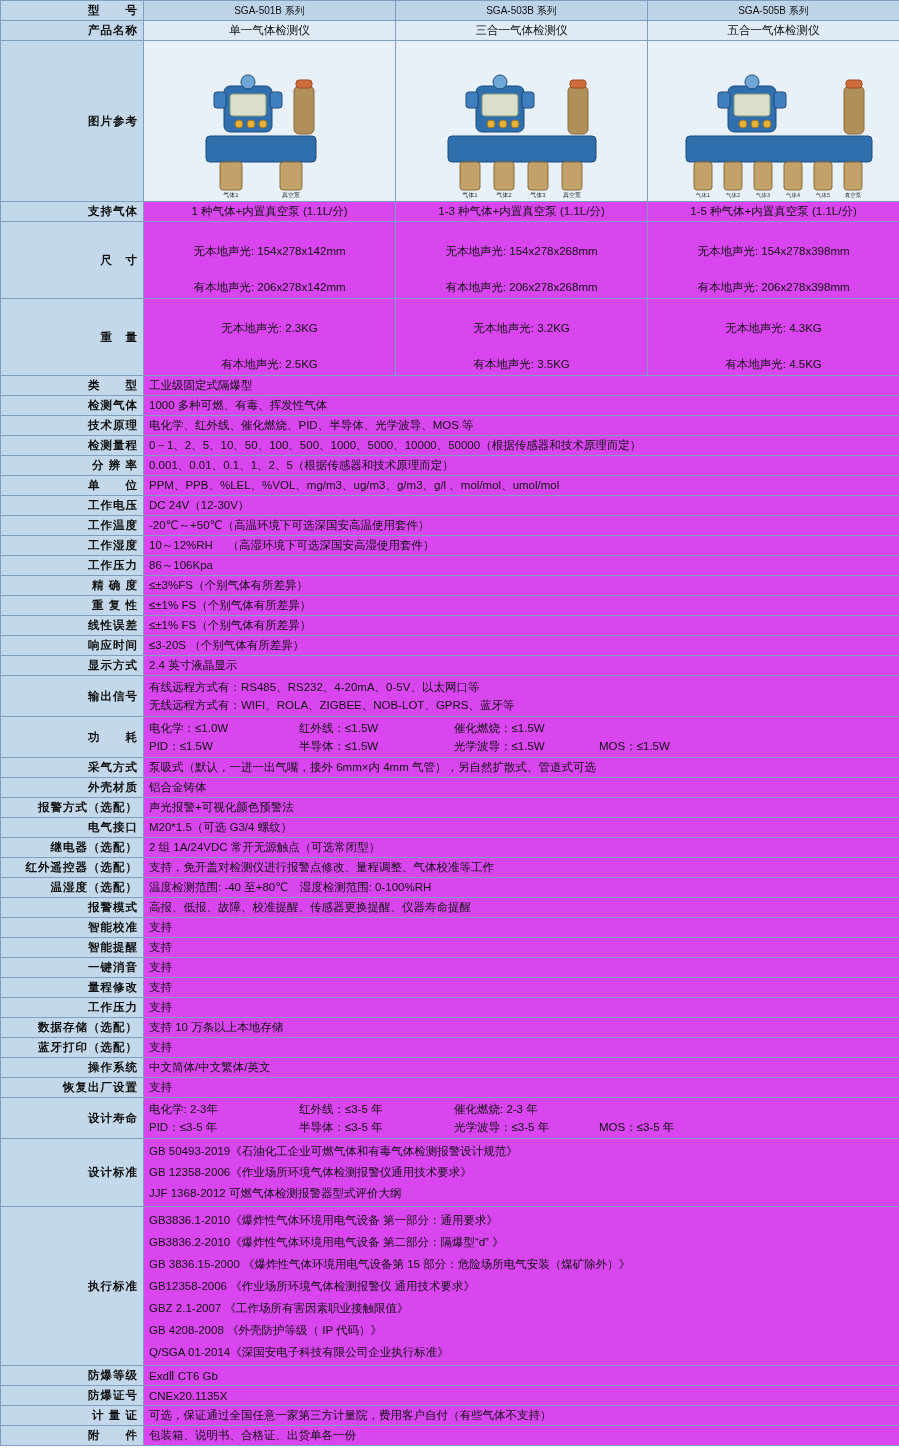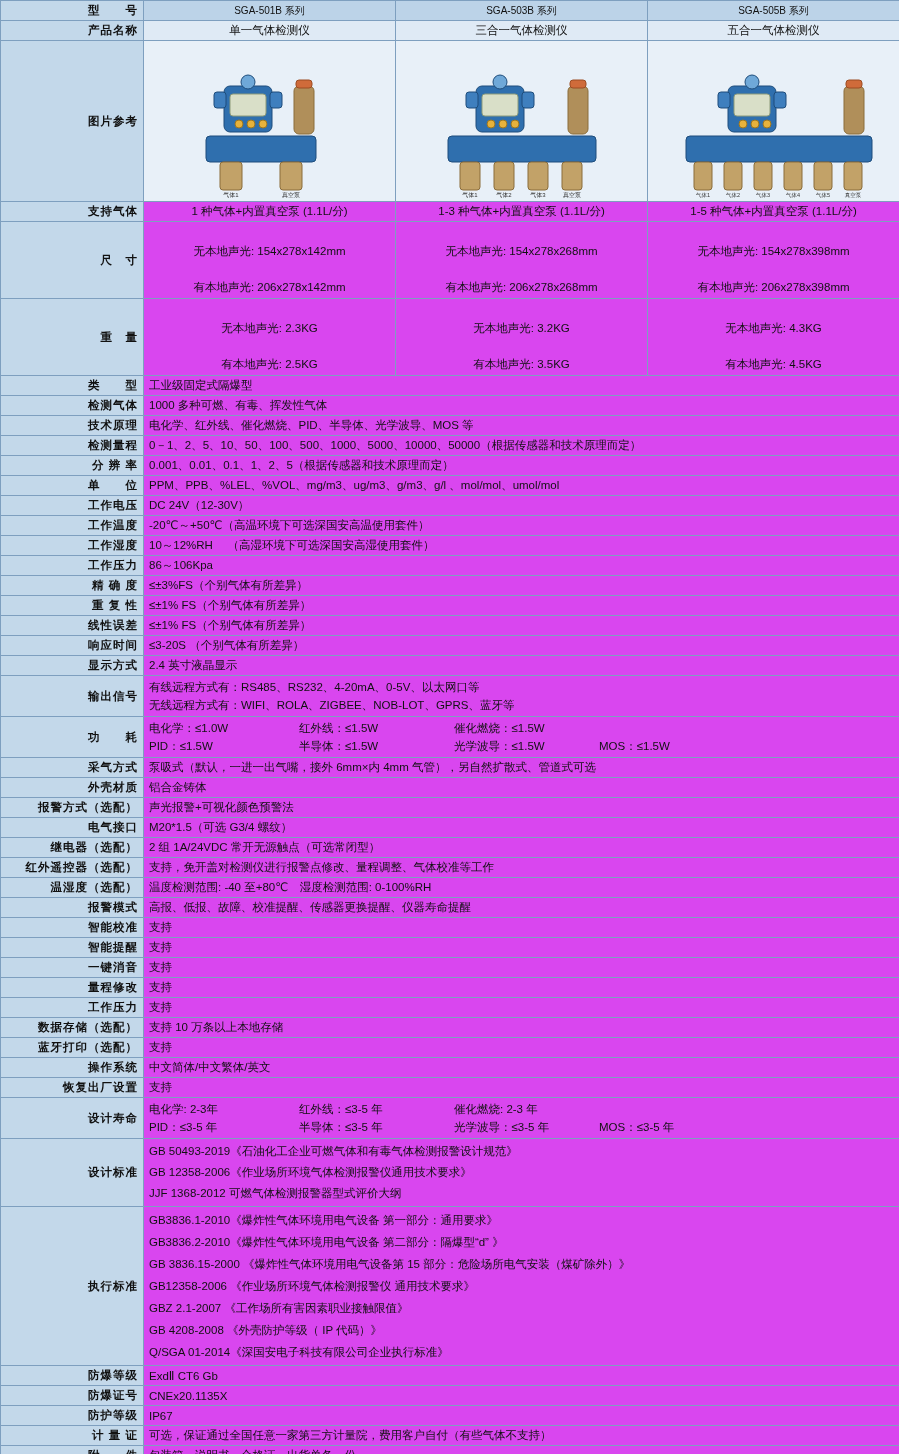--- a/index.html
+++ b/index.html
@@ -364,24 +364,20 @@
 
   <tr>
           <td class="lbl">防爆等级</td>
           <td class="val" colspan="3">ExdⅡ CT6 Gb</td>
         </tr>
   <tr>
           <td class="lbl">防爆证号</td>
           <td class="val" colspan="3">CNEx20.1135X</td>
         </tr>
   <tr>
-          <td class="lbl">防护等级</td>
-          <td class="val" colspan="3">IP67</td>
-        </tr>
-  <tr>
           <td class="lbl">计 量 证</td>
           <td class="val" colspan="3">可选，保证通过全国任意一家第三方计量院，费用客户自付（有些气体不支持）</td>
         </tr>
   <tr>
           <td class="lbl">附　　件</td>
           <td class="val" colspan="3">包装箱、说明书、合格证、出货单各一份</td>
         </tr>
 
 </tbody>
     </table>

